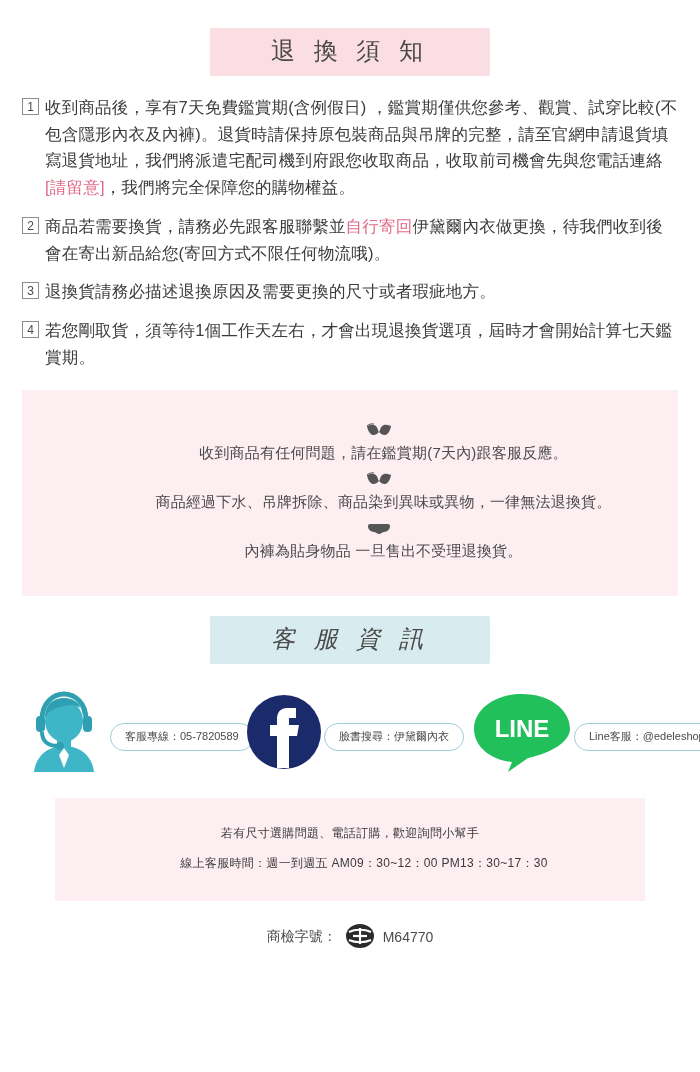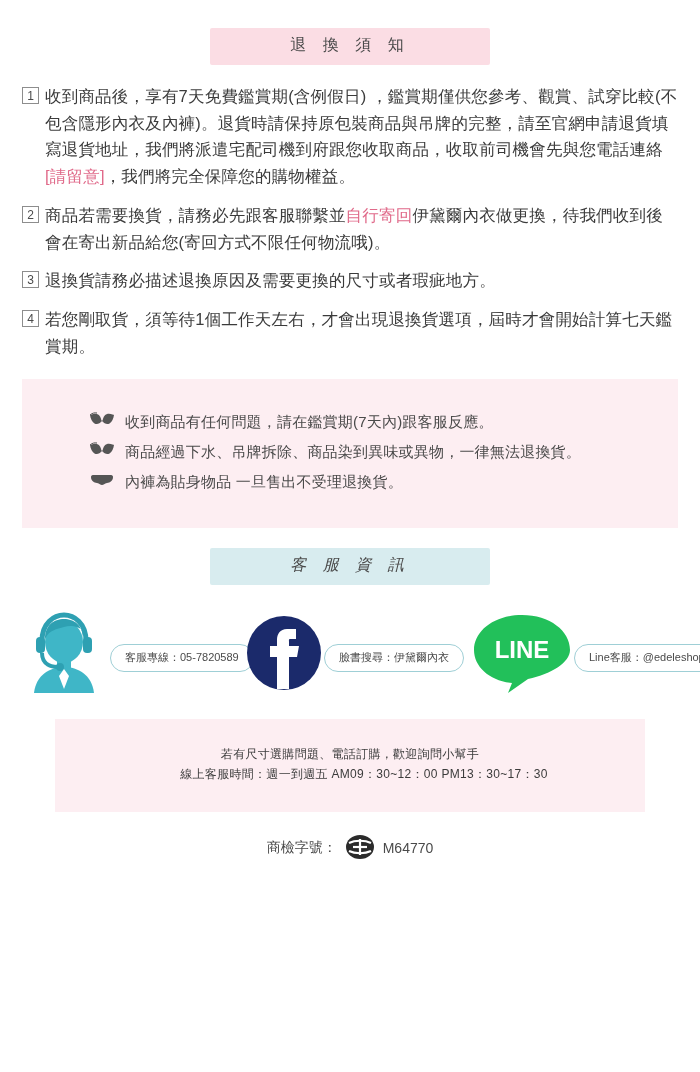--- a/index.html
+++ b/index.html
@@ -23,21 +23,21 @@
 
   
   .heading-wrap {
     display: flex;
     justify-content: center;
     margin-top: 28px;
   }
   .heading {
     width: 280px;
     text-align: center;
-    font-size: 16px;
+    font-size: 24px;
     letter-spacing: 6px;
     padding: 7px 0 9px 0;
     color: #4a4a4a;
     border-radius: 2px;
   }
   .heading.pink {
     background: #fbdde4;
   }
   .heading.blue {
     background: #d8ecef;
@@ -82,20 +82,21 @@
     padding: 24px 0 26px 0;
   }
   .pink-line {
     display: flex;
     align-items: center;
     padding-left: 67px;
     margin: 9px 0;
     font-size: 15px;
     color: #4a4a4a;
     letter-spacing: 0.2px;
+    flex-direction: column;
   }
   .bra-icon, .panty-icon {
     flex: 0 0 auto;
     margin-right: 10px;
   }
 
   
   .cs-row {
     display: flex;
     justify-content: space-between;
@@ -130,20 +131,21 @@
     padding: 26px 0 28px 0;
     text-align: center;
   }
   .bottom-box div {
     font-size: 12px;
     color: #3b3b3b;
     line-height: 1.6;
     letter-spacing: 0.3px;
   }
   .bottom-box .line2 {
+    margin-top: 10px;
     padding-left: 28px;
   }
 
   
   .footer {
     display: flex;
     justify-content: center;
     align-items: center;
     margin-top: 22px;
     font-size: 14px;

